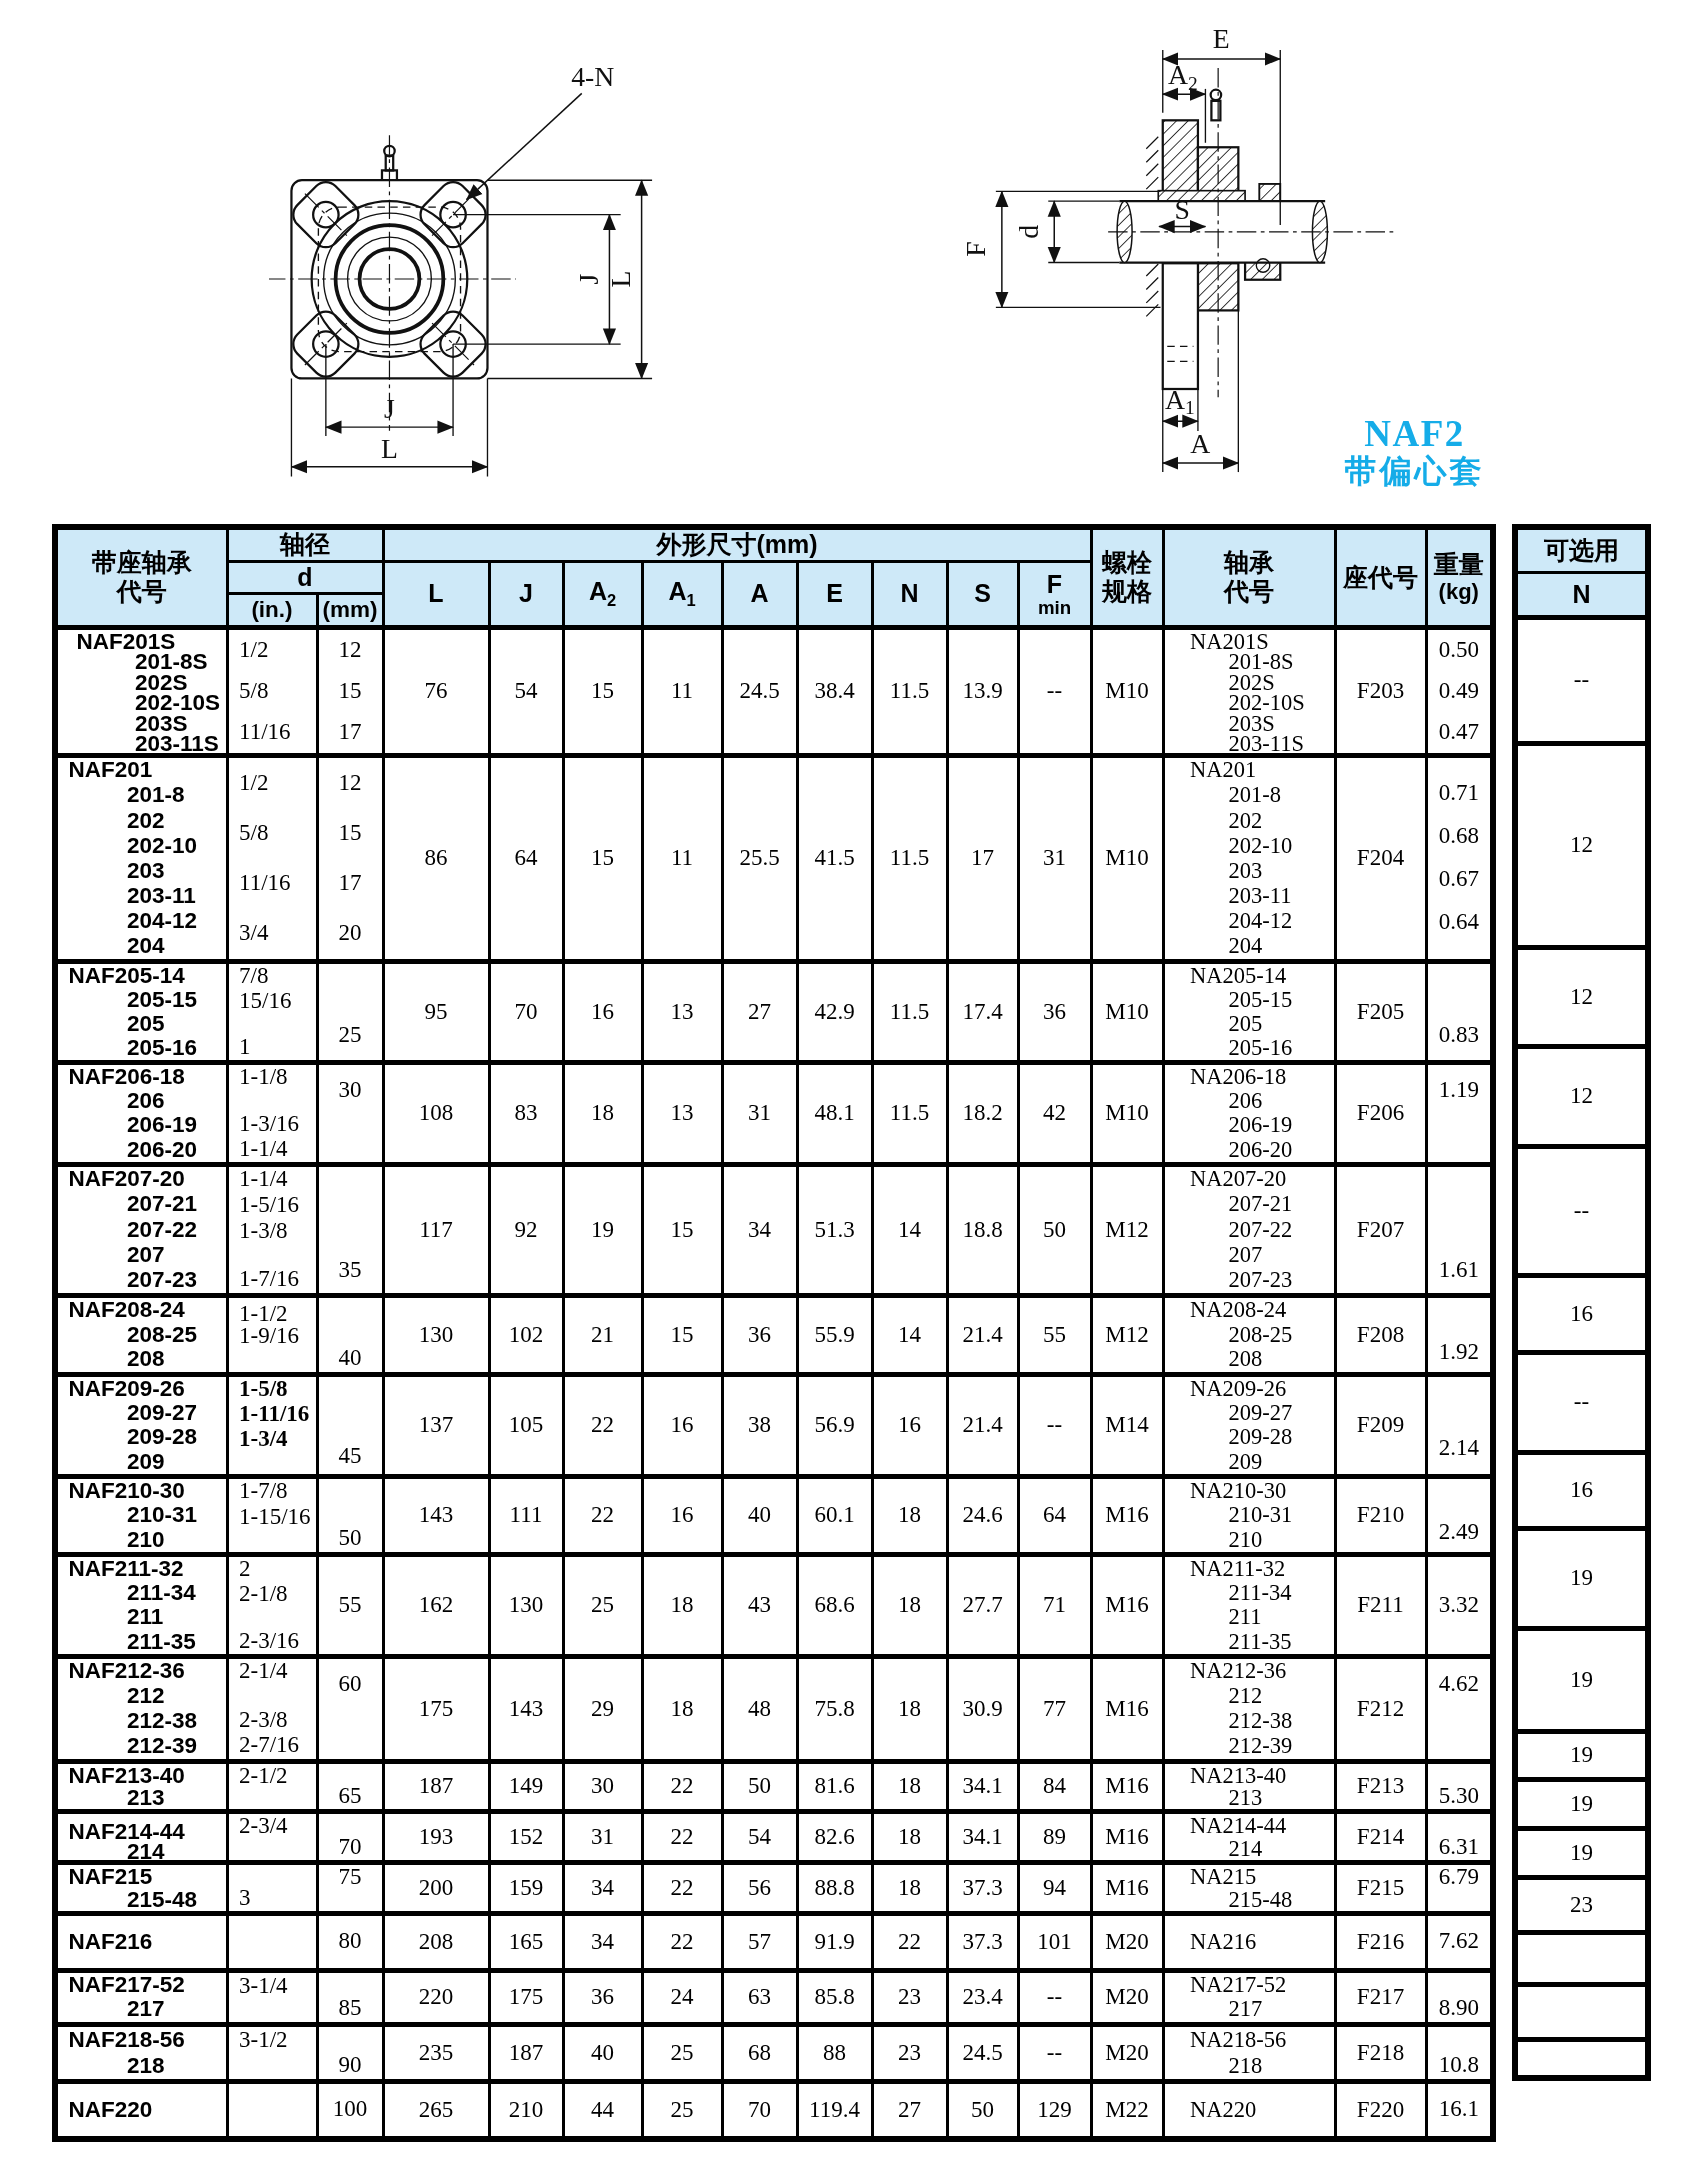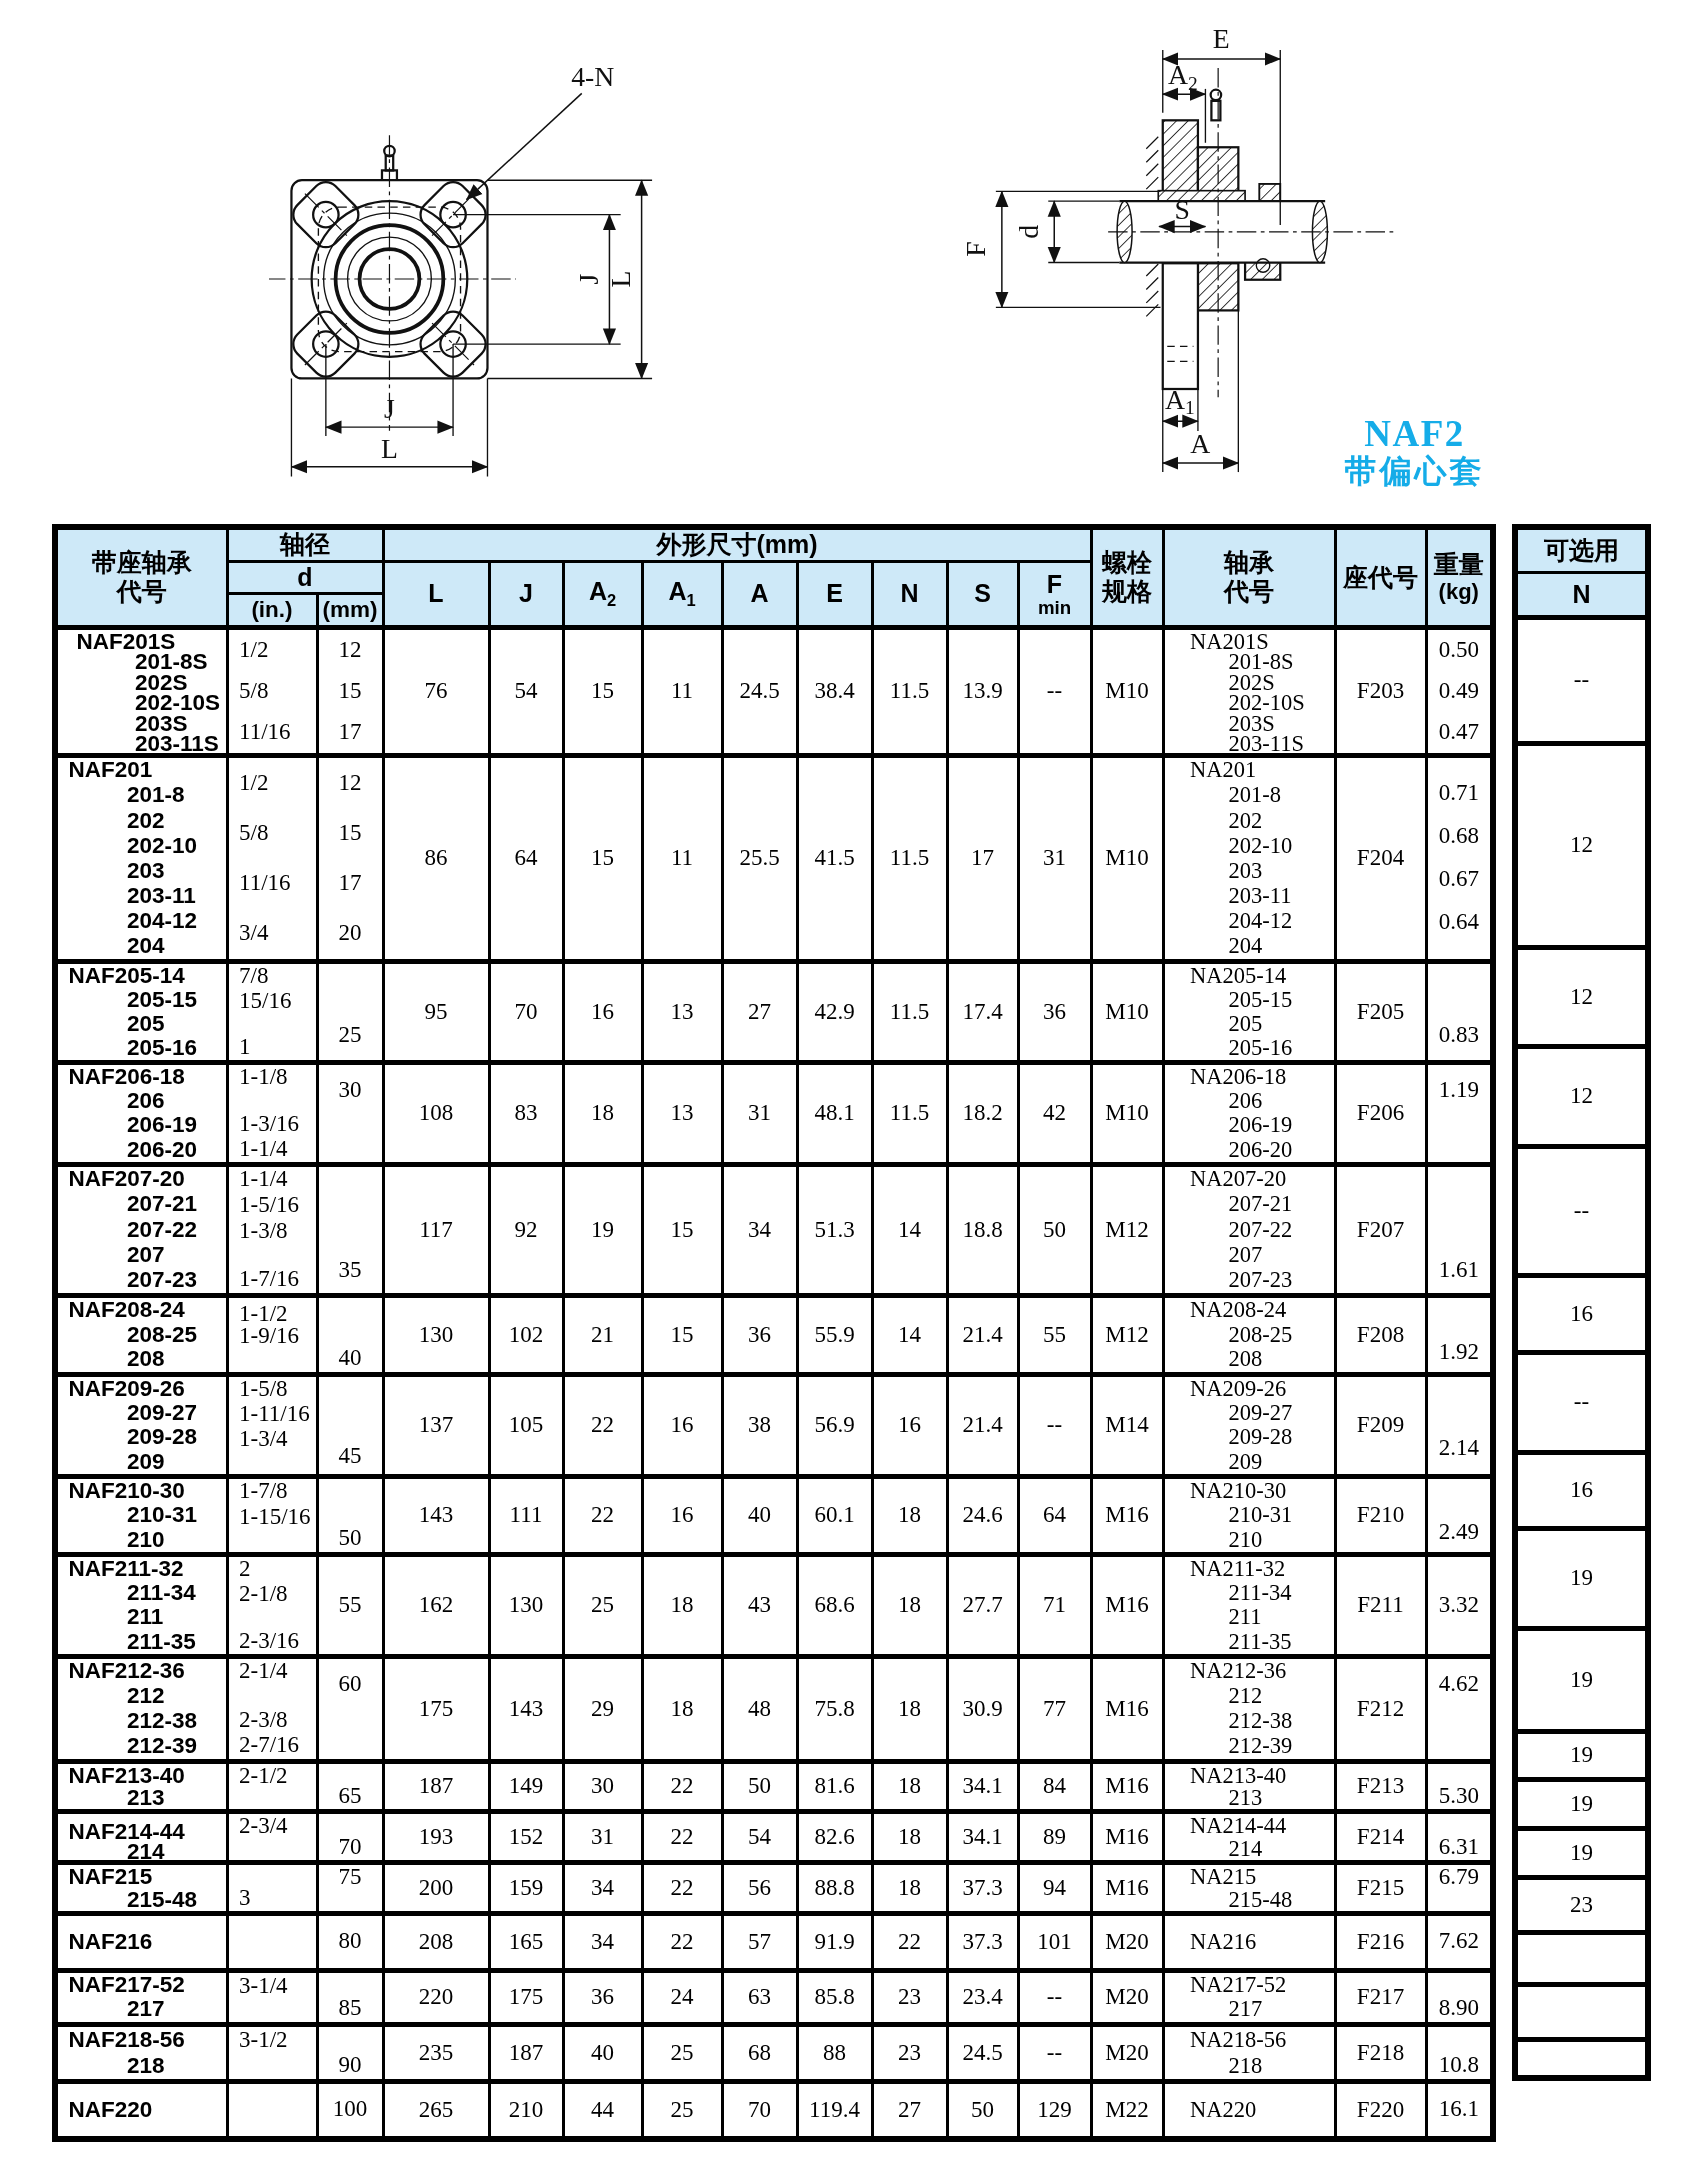--- a/index.html
+++ b/index.html
@@ -719,21 +719,21 @@
         <tr class="data" style="height: 100px;">
           <td>
             <div class="vstack codes f-codes" style="height: 97px;">
               <div class="line">NAF209-26</div>
               <div class="line ind">209-27</div>
               <div class="line ind">209-28</div>
               <div class="line ind">209</div>
             </div>
           </td>
           <td>
-            <div class="vstack din f-num" style="height: 97px;">
+            <div class="vstack din f-num" style="height: 97px; font-weight: bold;">
               <div class="line">1-5/8</div>
               <div class="line">1-11/16</div>
               <div class="line">1-3/4</div>
               <div class="line"></div>
             </div>
           </td>
           <td>
             <div class="vstack dmm f-num" style="height: 97px;">
               <div class="line"></div>
               <div class="line"></div>

